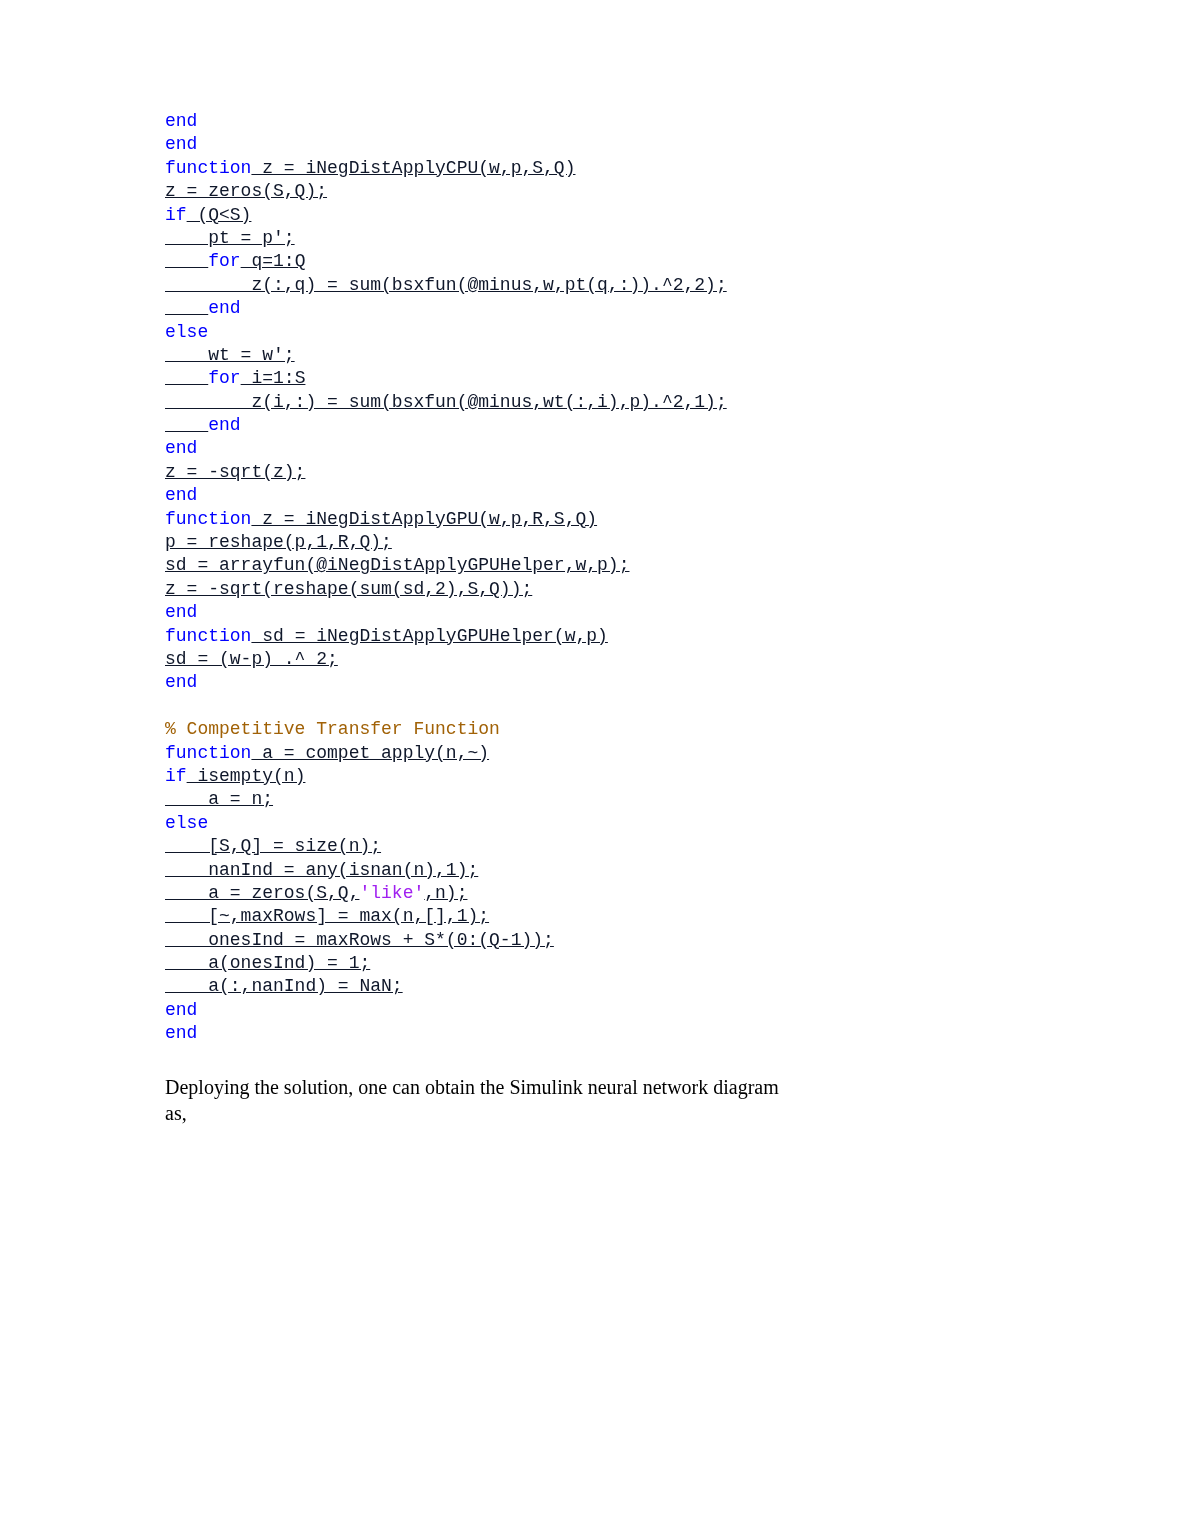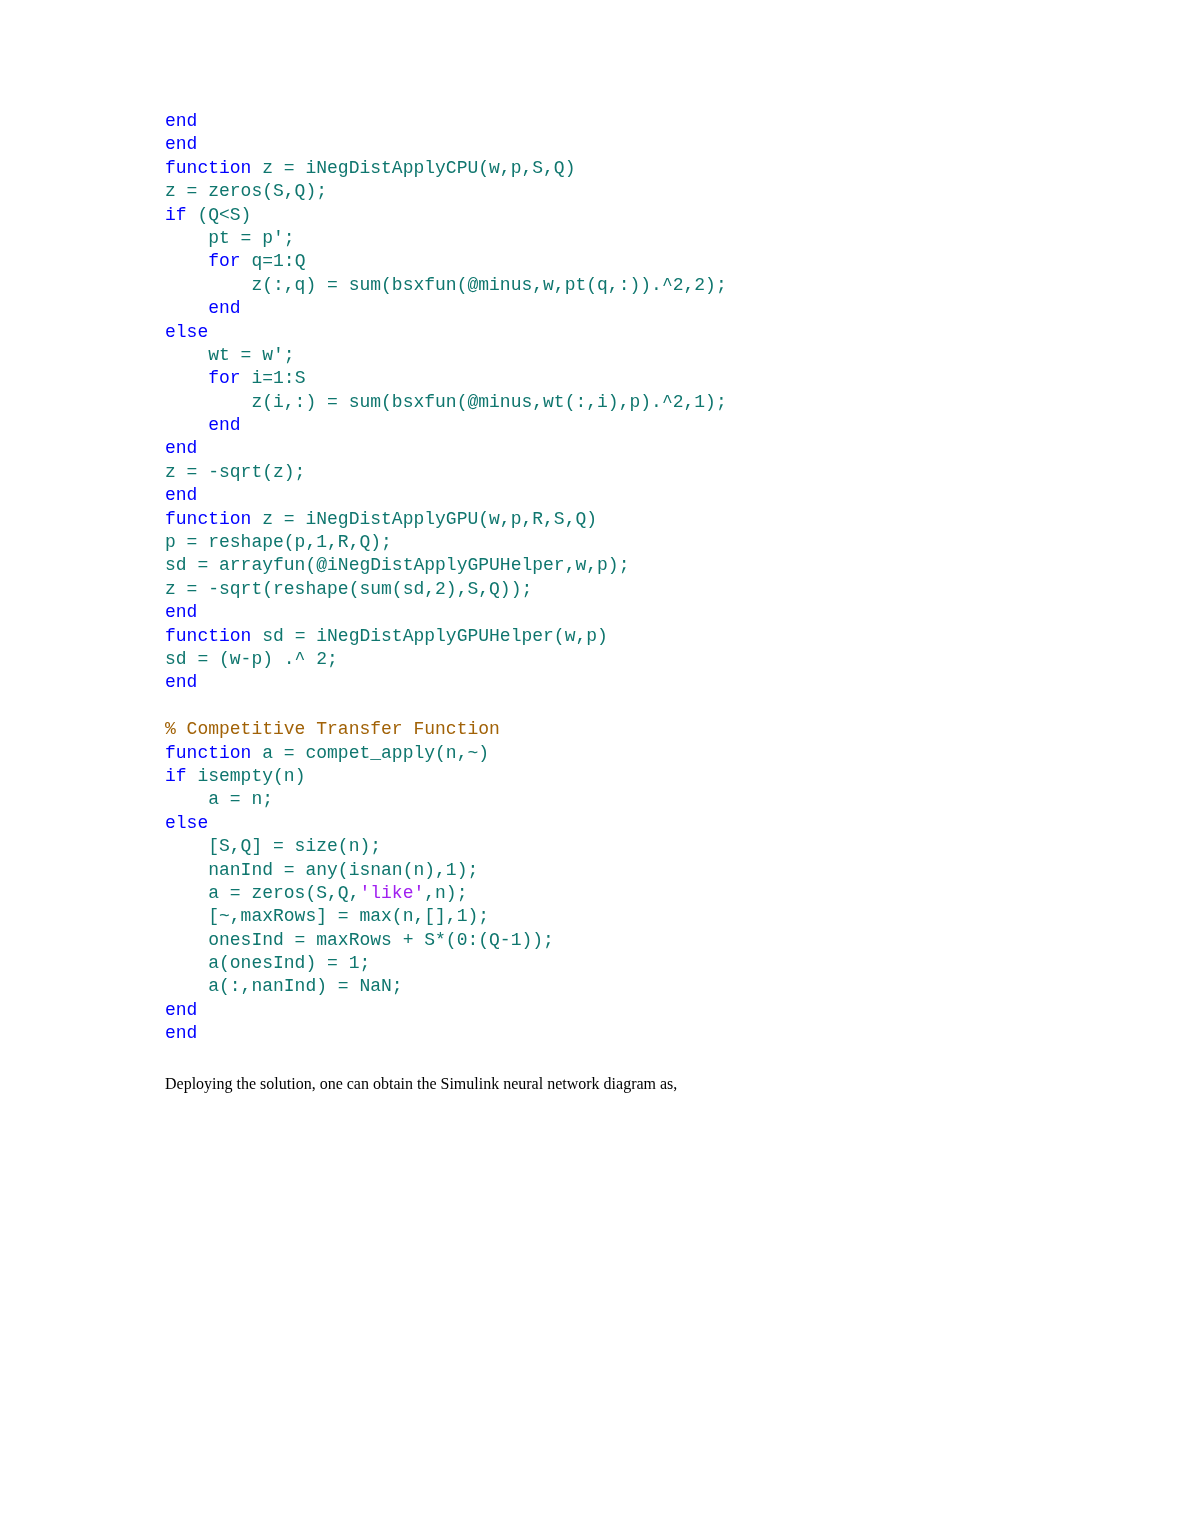--- a/index.html
+++ b/index.html
@@ -16,24 +16,24 @@
     box-sizing: border-box;
     padding: 110px 165px 0 165px;
   }
   .code-block {
     white-space: pre;
     font-family: "Courier New", Courier, monospace;
   }
   .kw { color: #0000ff; }
   .str { color: #a020f0; }
   .com { color: #a16207; }
-  .plain { color: #0f766e; }
+  .plain { color: #0f172a; text-decoration: underline; }
   .prose {
     font-family: Georgia, "Times New Roman", serif;
-    font-size: 16px;
+    font-size: 20px;
     margin-top: 28px;
     color: #000000;
   }
 </style>
 </head>
 <body>
 
 <div class="page">
   <div class="code-block" id="code-block"><div><span class="kw">end</span></div><div><span class="kw">end</span></div><div><span class="kw">function</span><span class="plain"> z = iNegDistApplyCPU(w,p,S,Q)</span></div><div><span class="plain">z = zeros(S,Q);</span></div><div><span class="kw">if</span><span class="plain"> (Q&lt;S)</span></div><div><span class="plain">    pt = p';</span></div><div><span class="plain">    </span><span class="kw">for</span><span class="plain"> q=1:Q</span></div><div><span class="plain">        z(:,q) = sum(bsxfun(@minus,w,pt(q,:)).^2,2);</span></div><div><span class="plain">    </span><span class="kw">end</span></div><div><span class="kw">else</span></div><div><span class="plain">    wt = w';</span></div><div><span class="plain">    </span><span class="kw">for</span><span class="plain"> i=1:S</span></div><div><span class="plain">        z(i,:) = sum(bsxfun(@minus,wt(:,i),p).^2,1);</span></div><div><span class="plain">    </span><span class="kw">end</span></div><div><span class="kw">end</span></div><div><span class="plain">z = -sqrt(z);</span></div><div><span class="kw">end</span></div><div><span class="kw">function</span><span class="plain"> z = iNegDistApplyGPU(w,p,R,S,Q)</span></div><div><span class="plain">p = reshape(p,1,R,Q);</span></div><div><span class="plain">sd = arrayfun(@iNegDistApplyGPUHelper,w,p);</span></div><div><span class="plain">z = -sqrt(reshape(sum(sd,2),S,Q));</span></div><div><span class="kw">end</span></div><div><span class="kw">function</span><span class="plain"> sd = iNegDistApplyGPUHelper(w,p)</span></div><div><span class="plain">sd = (w-p) .^ 2;</span></div><div><span class="kw">end</span></div><div>&nbsp;</div><div><span class="com">% Competitive Transfer Function</span></div><div><span class="kw">function</span><span class="plain"> a = compet_apply(n,~)</span></div><div><span class="kw">if</span><span class="plain"> isempty(n)</span></div><div><span class="plain">    a = n;</span></div><div><span class="kw">else</span></div><div><span class="plain">    [S,Q] = size(n);</span></div><div><span class="plain">    nanInd = any(isnan(n),1);</span></div><div><span class="plain">    a = zeros(S,Q,</span><span class="str">'like'</span><span class="plain">,n);</span></div><div><span class="plain">    [~,maxRows] = max(n,[],1);</span></div><div><span class="plain">    onesInd = maxRows + S*(0:(Q-1));</span></div><div><span class="plain">    a(onesInd) = 1;</span></div><div><span class="plain">    a(:,nanInd) = NaN;</span></div><div><span class="kw">end</span></div><div><span class="kw">end</span></div></div>
   <div class="prose">Deploying the solution, one can obtain the Simulink neural network diagram as,</div>

